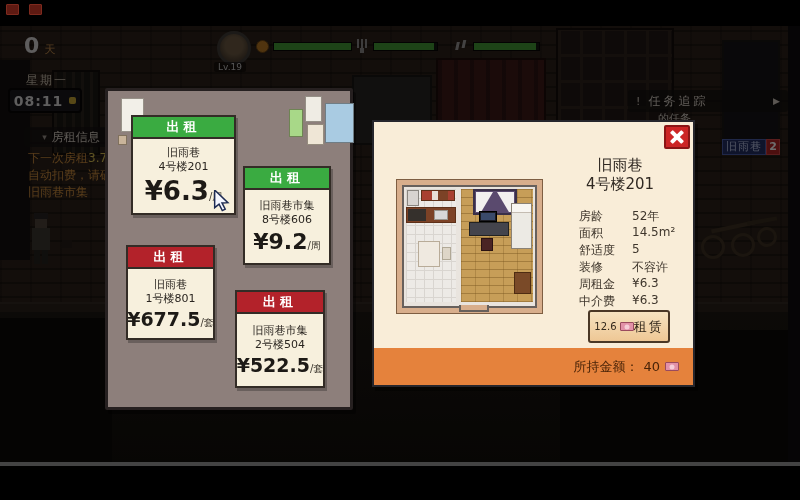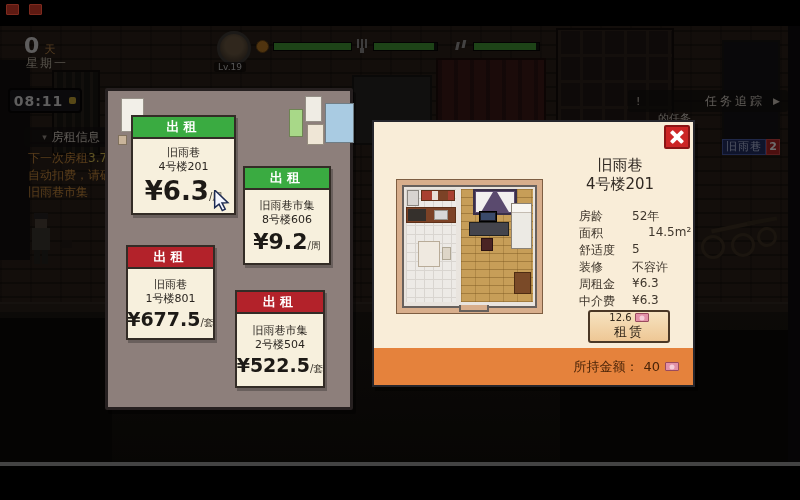--- a/index.html
+++ b/index.html
@@ -65,21 +65,21 @@
     background-size:10px 9px; background-repeat:no-repeat; background-position:1px 0; }
   .utensil-icon::after { content:""; display:block; margin:9px auto 0; width:4px; height:5px; background:#8a8a8a; }
   .sleep-icon { width:12px; height:12px;
     background-image:linear-gradient(#9a9a9a 0 0), linear-gradient(#9a9a9a 0 0);
     background-size:3px 8px,3px 8px; background-position:1px 2px,7px 0; background-repeat:no-repeat;
     transform:skewX(-12deg); }
   .task-btn { background:rgba(12,11,10,.62); border-radius:3px; width:160px; height:22px;
     display:flex; align-items:center; padding:0 8px; gap:8px;
     font-size:12px; color:#ddd6cc; }
   .task-btn .bang { font-size:11px; color:#c9c2b8; }
-  .task-btn .label { flex:1; text-align:right; letter-spacing:3px; }
+  .task-btn .label { flex:1; text-align:left; letter-spacing:3px; }
   .task-btn .arrow { font-size:9px; color:#cfc8be; }
   .task-frag { font-size:11px; color:#d2ccc2;margin-left:36px; }
   .loc-badge { display:flex; align-items:stretch; height:16px; }
   .loc-badge .name { background:#1d2c62; border:1px solid #4458a8; color:#b9c4e6;
     font-size:11px; line-height:14px; padding:0 3px; letter-spacing:1px; }
   .loc-badge .count { background:#b02020; border:1px solid #d04040; color:#fff;
     font-size:11px; line-height:14px; width:14px; text-align:center; font-weight:bold; }
   .corner-mark { width:13px; height:11px; background:#5e1a12; border:1px solid #7e2a1e; border-radius:1px; }
 
   
@@ -118,21 +118,21 @@
   .close-btn::before { transform:translate(-50%,-50%) rotate(45deg); }
   .close-btn::after  { transform:translate(-50%,-50%) rotate(-45deg); }
 
   .house-title { position:absolute; left:180px; top:34px; width:132px; text-align:center;
     font-size:15px; line-height:19px; color:#2f2822; }
   .detail-label { position:absolute; left:205px; font-size:12px; color:#3f362c; }
   .detail-value { position:absolute; left:258px; font-size:12px; color:#3f362c; }
 
   .rent-btn { position:absolute; left:214px; top:188px; width:82px; height:33px;
     background:linear-gradient(#f6e3c0,#eec795); border:2px solid #4a3826; border-radius:3px;
-    display:flex; flex-direction:column; align-items:center; justify-content:flex-end; cursor:pointer; }
+    display:flex; flex-direction:row; align-items:center; justify-content:center; cursor:pointer; }
   .rent-cost { font-size:10px; color:#33291c; display:flex; align-items:center; gap:3px; }
   .rent-label { font-size:13px; color:#2e2418; letter-spacing:2px; }
   .money-icon { display:inline-block; width:14px; height:9px; background:#e291a8;
     border:1px solid #9a4a5e; border-radius:1px; position:relative; }
   .money-icon::after { content:""; position:absolute; left:50%; top:50%;
     transform:translate(-50%,-50%); width:5px; height:5px; background:#f6cdd8; border-radius:50%; }
   .panel-footer { position:absolute; left:0; right:0; bottom:0; height:37px; background:#e5823c;
     display:flex; align-items:center; justify-content:flex-end; gap:5px; padding-right:14px;
     font-size:13px; color:#4a2408; }
 
@@ -195,21 +195,21 @@
       <div class="npc-part" style="left:12px;top:37px;width:6px;height:14px;background:#211f1c;"></div>
     </div>
     <div class="abs" style="left:62px;top:240px;width:10px;height:8px;background:#1f1a14;"></div>
   </div>
 
   <div id="hud">
     <div class="abs" style="left:24px;top:33px;">
       <span class="day-value">0</span>
       <span class="day-unit">天</span>
     </div>
-    <div class="abs weekday" style="left:26px;top:55px;">星期一</div>
+    <div class="abs weekday" style="left:26px;top:72px;">星期一</div>
     <div class="abs time-box" style="left:8px;top:88px;">
       <span class="time-text">08:11</span>
       <span class="time-dot"></span>
     </div>
 
     <div class="abs rentinfo-header" style="left:24px;top:127px;">
       <span class="collapse-glyph">▾</span>
       <span>房租信息</span>
     </div>
     <div class="abs notice" style="left:28px;top:150px;">
@@ -342,21 +342,21 @@
     </div>
 
     <div class="house-title">
       <div>旧雨巷</div>
       <div>4号楼201</div>
     </div>
 
     <div class="detail-label" style="top:86px;">房龄</div>
     <div class="detail-value" style="top:86px;">52年</div>
     <div class="detail-label" style="top:103px;">面积</div>
-    <div class="detail-value" style="top:103px;margin-left:16px;">14.5m²</div>
+    <div class="detail-value" style="top:103px;">14.5m²</div>
     <div class="detail-label" style="top:120px;">舒适度</div>
     <div class="detail-value" style="top:120px;">5</div>
     <div class="detail-label" style="top:137px;">装修</div>
     <div class="detail-value" style="top:137px;">不容许</div>
     <div class="detail-label" style="top:154px;">周租金</div>
     <div class="detail-value" style="top:154px;">¥6.3</div>
     <div class="detail-label" style="top:171px;">中介费</div>
     <div class="detail-value" style="top:171px;">¥6.3</div>
 
     <div class="rent-btn">

